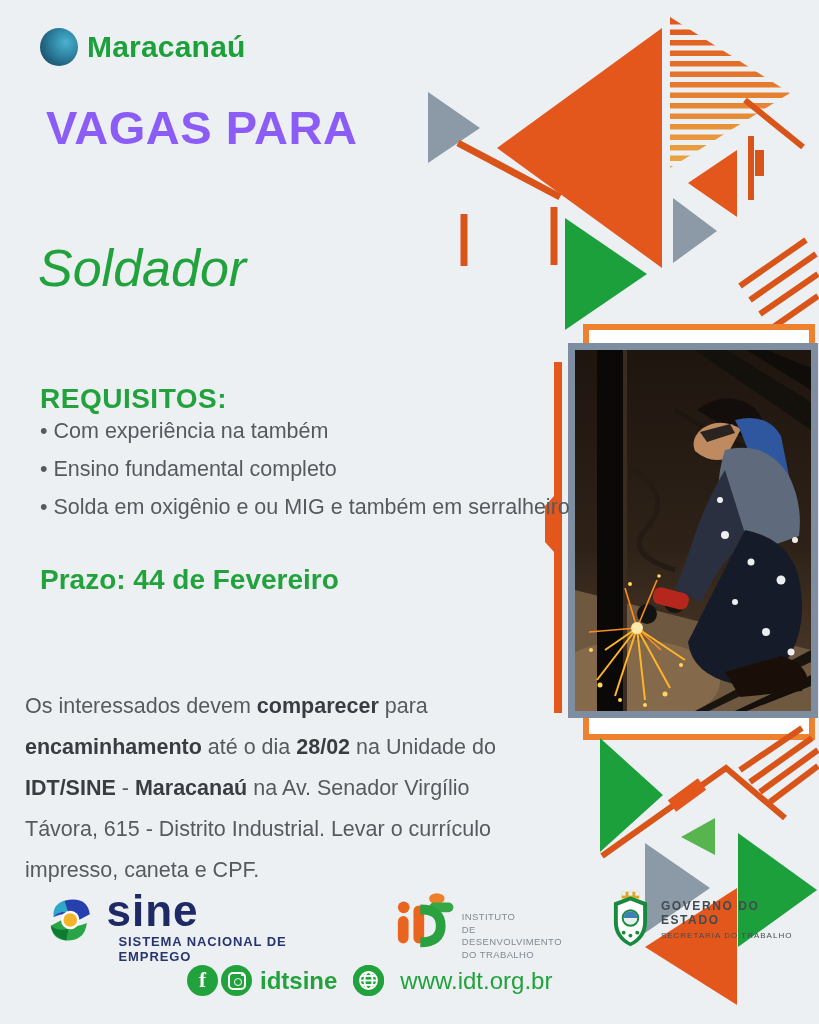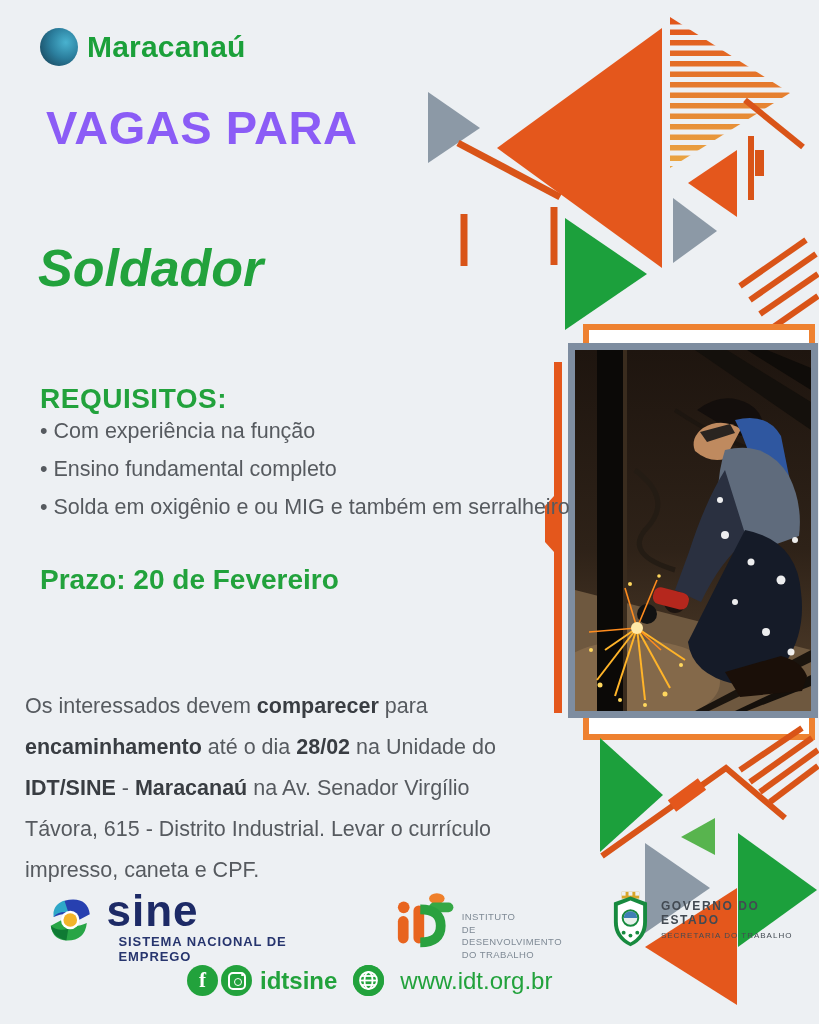--- a/index.html
+++ b/index.html
@@ -7,21 +7,21 @@
           font-family:"Liberation Sans",sans-serif;}
   .decor{position:absolute;left:0;top:0;z-index:1;}
   
   .brand{position:absolute;left:40px;top:28px;display:flex;align-items:center;z-index:10;}
   .brand-circle{width:38px;height:38px;border-radius:50%;
     background:radial-gradient(circle at 68% 38%, #49b2cf 0%, #2b7e9d 45%, #14384c 100%);}
   .brand-name{margin-left:9px;font-size:30px;font-weight:bold;color:#1ba03a;letter-spacing:.2px;}
   
   .title{position:absolute;left:40px;top:94px;font-size:47px;font-weight:bold;color:#8b5cf6;
          letter-spacing:.5px;z-index:10;margin:6px;}
-  .job{position:absolute;left:38px;top:238px;font-size:52px;font-weight:bold;font-style:italic;
+  .job{position:absolute;left:38px;top:238px;font-size:52px;font-weight:normal;font-style:italic;
        color:#22a23c;z-index:10;margin:0;}
   .req-heading{position:absolute;left:40px;top:383px;font-size:28px;font-weight:bold;color:#22a23c;
        letter-spacing:.5px;z-index:10;margin:0;}
   .req{position:absolute;left:40px;top:412px;margin:0;padding:0;list-style:none;z-index:10;}
   .req li{font-size:21.5px;color:#565a5f;line-height:38px;}
   .req li::before{content:"• ";color:#565a5f;}
   .prazo{position:absolute;left:40px;top:564px;font-size:28px;font-weight:bold;color:#22a23c;z-index:10;}
   .instructions{position:absolute;left:25px;top:686px;width:514px;font-size:21.5px;color:#565a5f;
        line-height:41px;z-index:10;margin:0;}
   .instructions .seg-bold{font-weight:bold;color:#393d42;}
@@ -198,26 +198,26 @@
   <header class="brand">
     <span class="brand-circle"></span>
     <span class="brand-name">Maracanaú</span>
   </header>
 
   <h1 class="title">VAGAS PARA</h1>
   <h2 class="job">Soldador</h2>
 
   <h3 class="req-heading">REQUISITOS:</h3>
   <ul class="req">
-      <li>Com experiência na função</li>
+      <li>Com experiência na também</li>
       <li>Ensino fundamental completo</li>
       <li>Solda em oxigênio e ou MIG e também em serralheiro</li>
     </ul>
 
-  <div class="prazo">Prazo: 20 de Fevereiro</div>
+  <div class="prazo">Prazo: 44 de Fevereiro</div>
 
   <p class="instructions"><span>Os interessados devem </span><span class="seg-bold">comparecer</span><span> para </span><span class="seg-bold">encaminhamento</span><span> até o dia </span><span class="seg-bold">28/02</span><span> na Unidade do </span><span class="seg-bold">IDT/SINE</span><span> - </span><span class="seg-bold">Maracanaú</span><span> na Av. Senador Virgílio Távora, 615 - Distrito Industrial. Levar o currículo impresso, caneta e CPF.</span></p>
 
   <div class="logos">
 
     <div class="logo-block">
       <svg width="58" height="58" viewBox="0 0 58 58">
         <path d="M12,26 Q14,8 32,8 Q47,8 49,23 L34,31 Q30,18 12,26 Z" fill="#2740b0"></path>
         <path d="M12,26 Q10,14 23,9 L27,21 Q16,20 12,26 Z" fill="#2ea7c8"></path>
         <path d="M46,32 Q44,50 26,50 Q11,50 9,35 L24,27 Q28,40 46,32 Z" fill="#28a546"></path>

